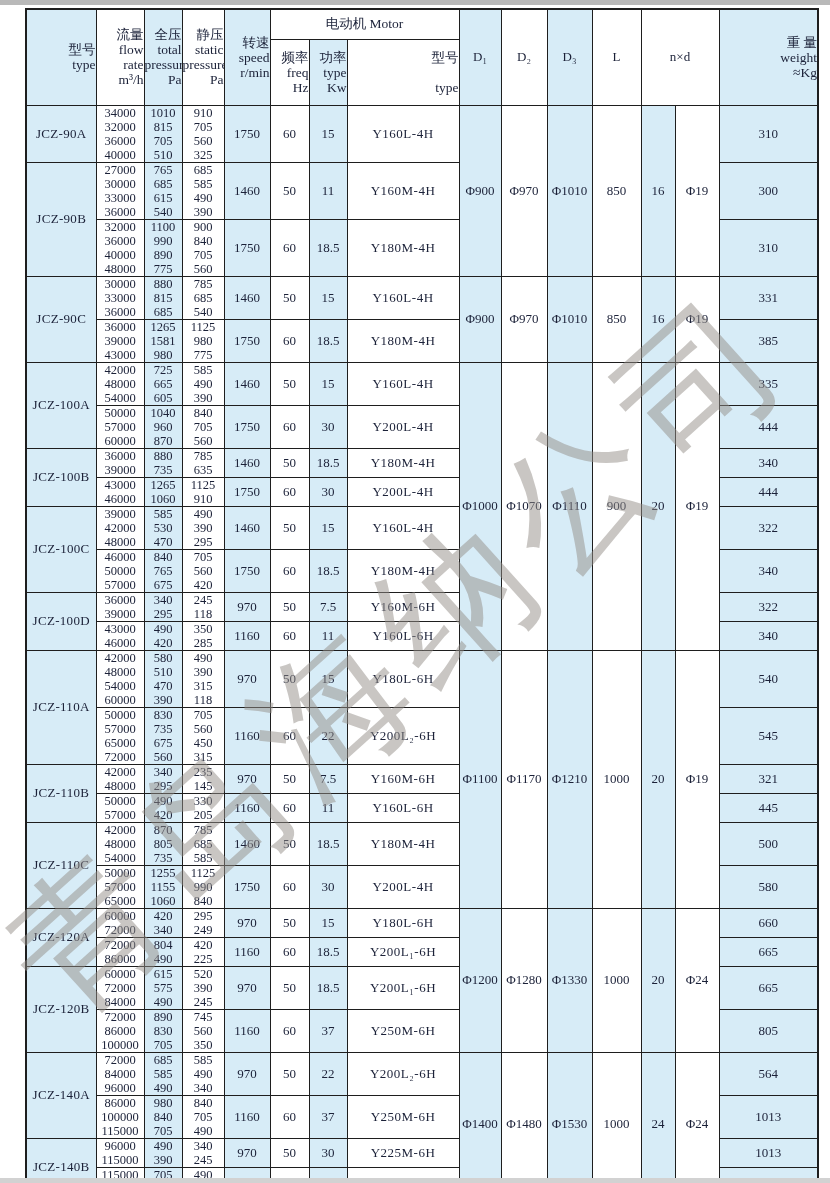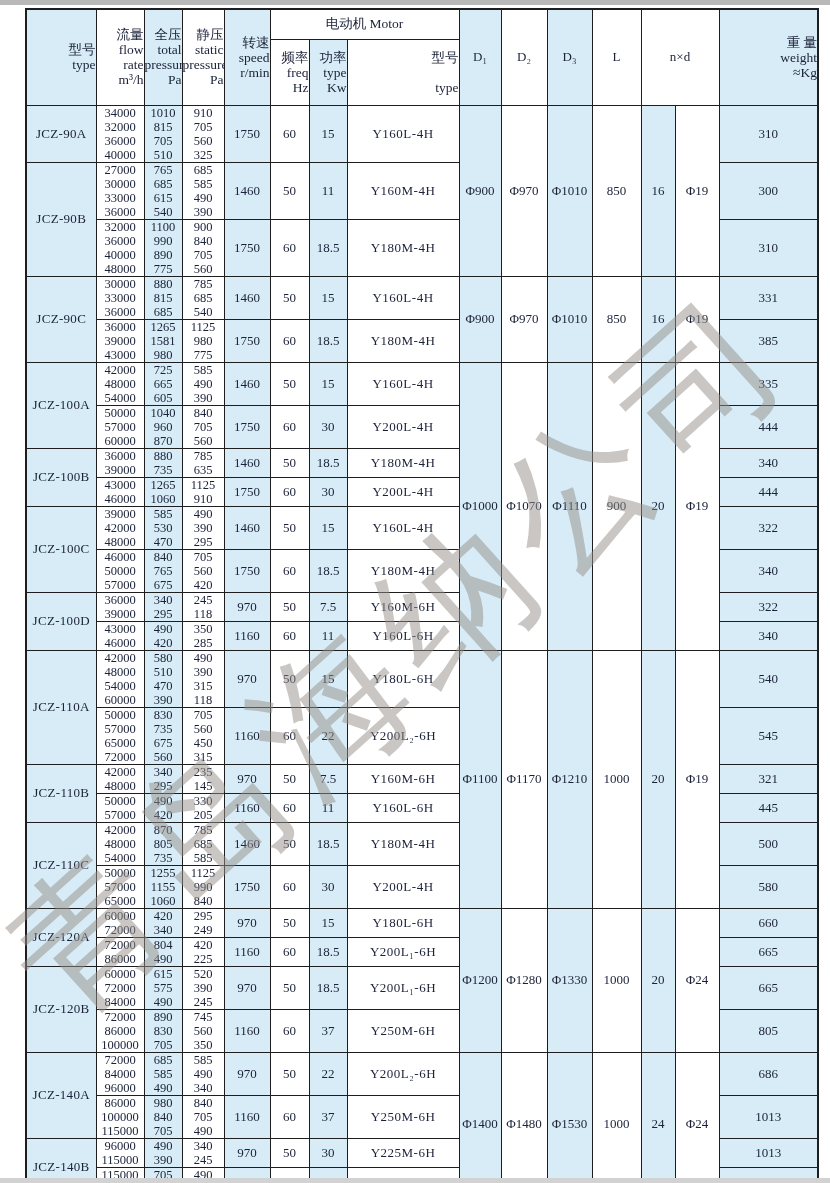--- a/index.html
+++ b/index.html
@@ -649,21 +649,21 @@
         <td class="blue">970</td>
         <td>50</td>
         <td class="blue">22</td>
         <td class="motor-cell">Y200L₂-6H</td>
         <td class="blue" rowspan="4">Φ1400</td>
         <td rowspan="4">Φ1480</td>
         <td class="blue" rowspan="4">Φ1530</td>
         <td rowspan="4">1000</td>
         <td class="blue" rowspan="4">24</td>
         <td rowspan="4">Φ24</td>
-        <td class="blue">686</td>
+        <td class="blue">564</td>
       </tr>
       <tr style="height: 42px;">
         <td class=" lines">
           <span>86000</span>
           <span>100000</span>
           <span>115000</span>
         </td>
         <td class="blue lines">
           <span>980</span>
           <span>840</span>

